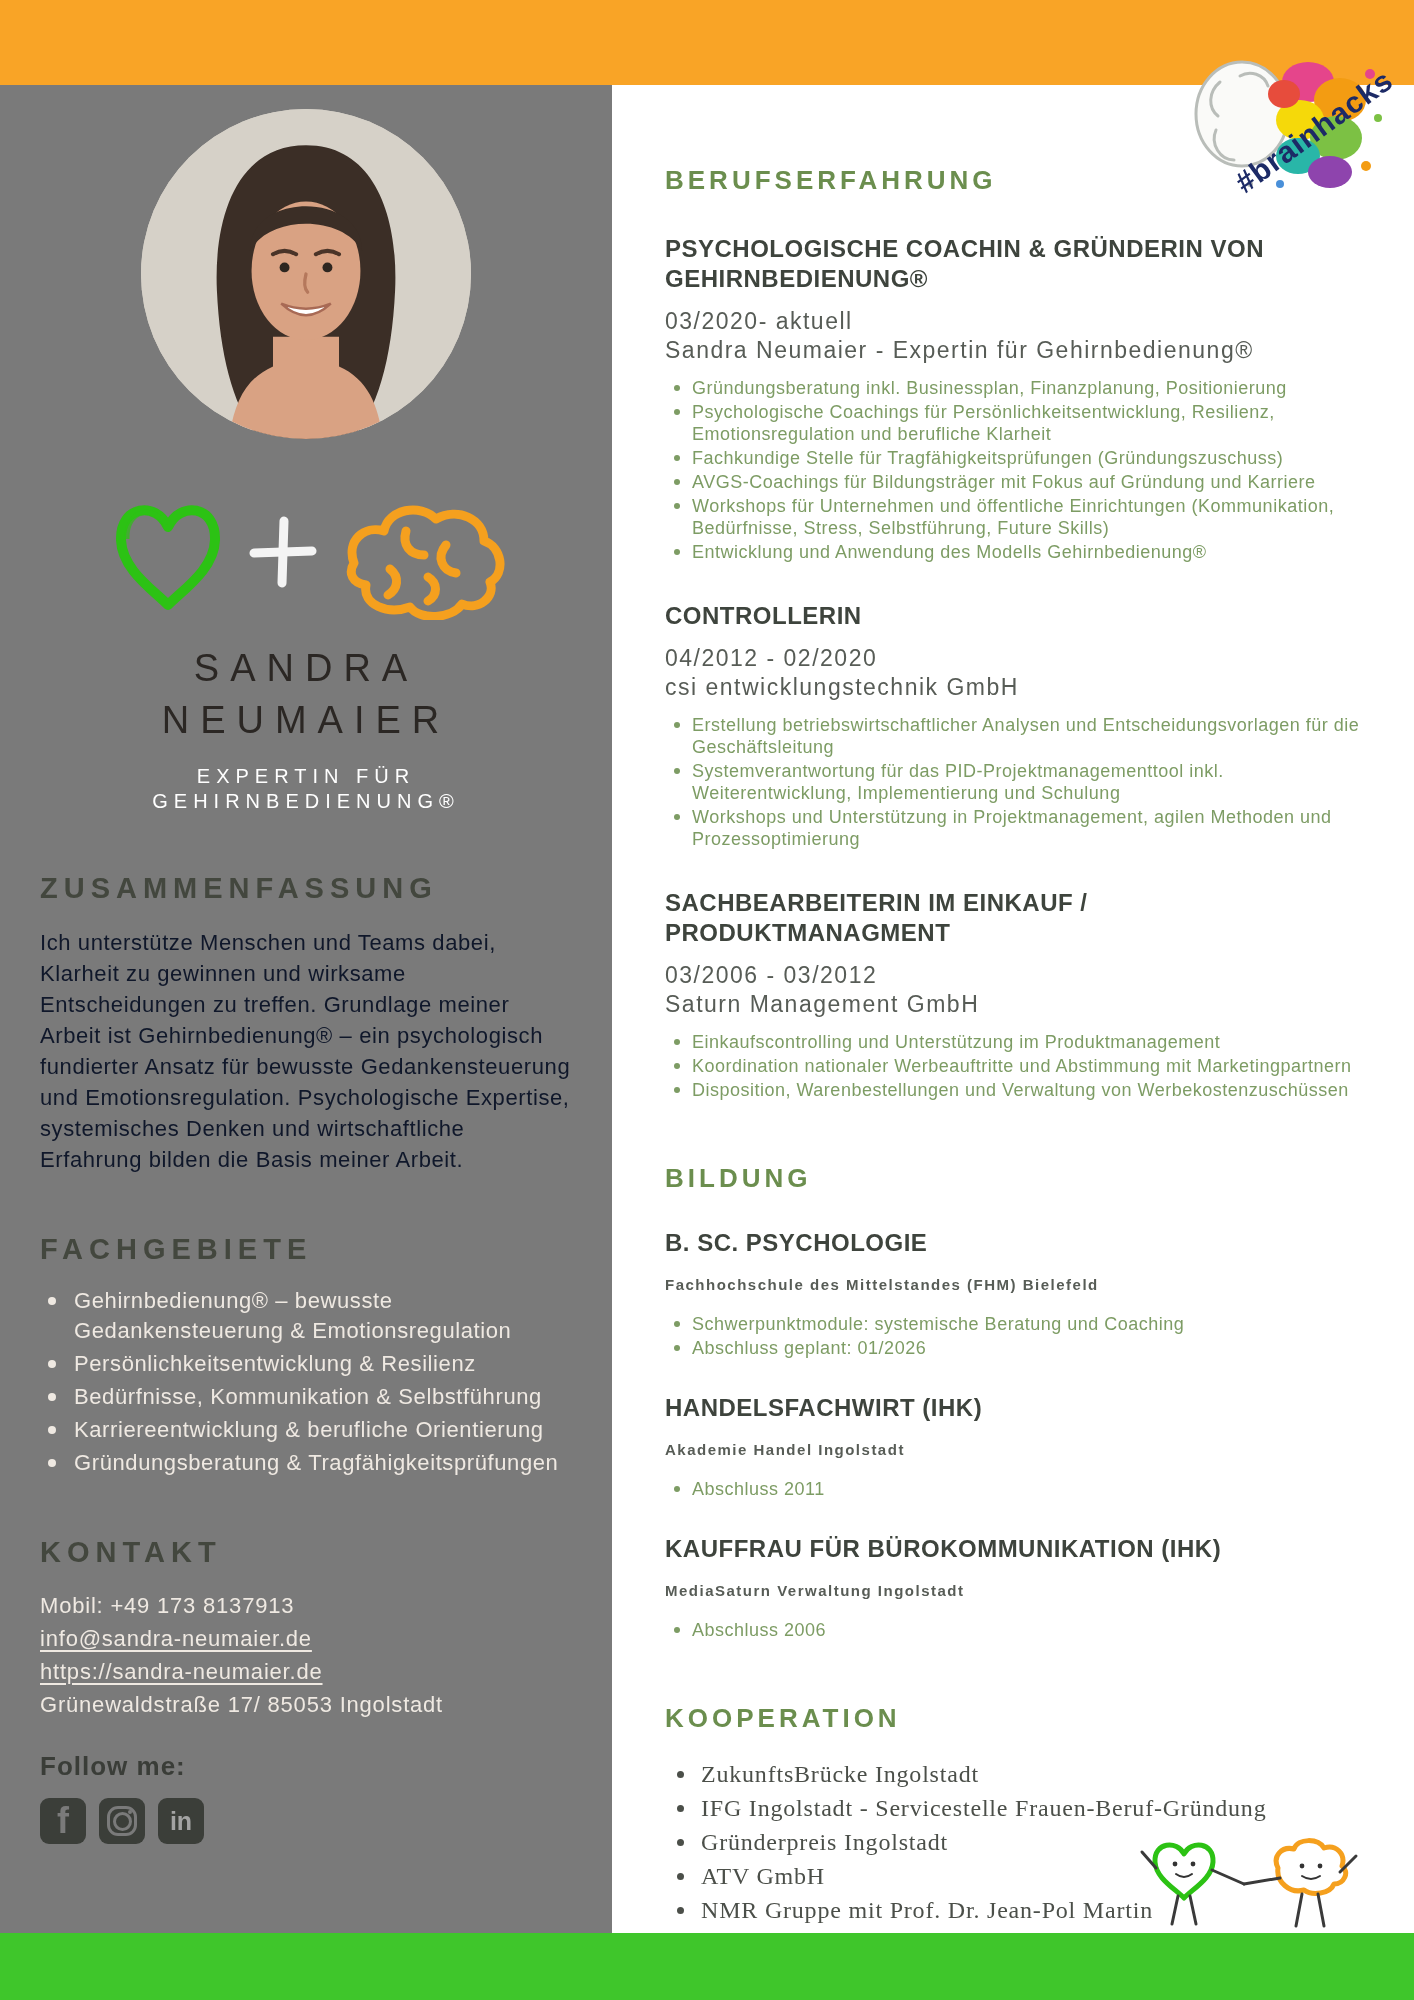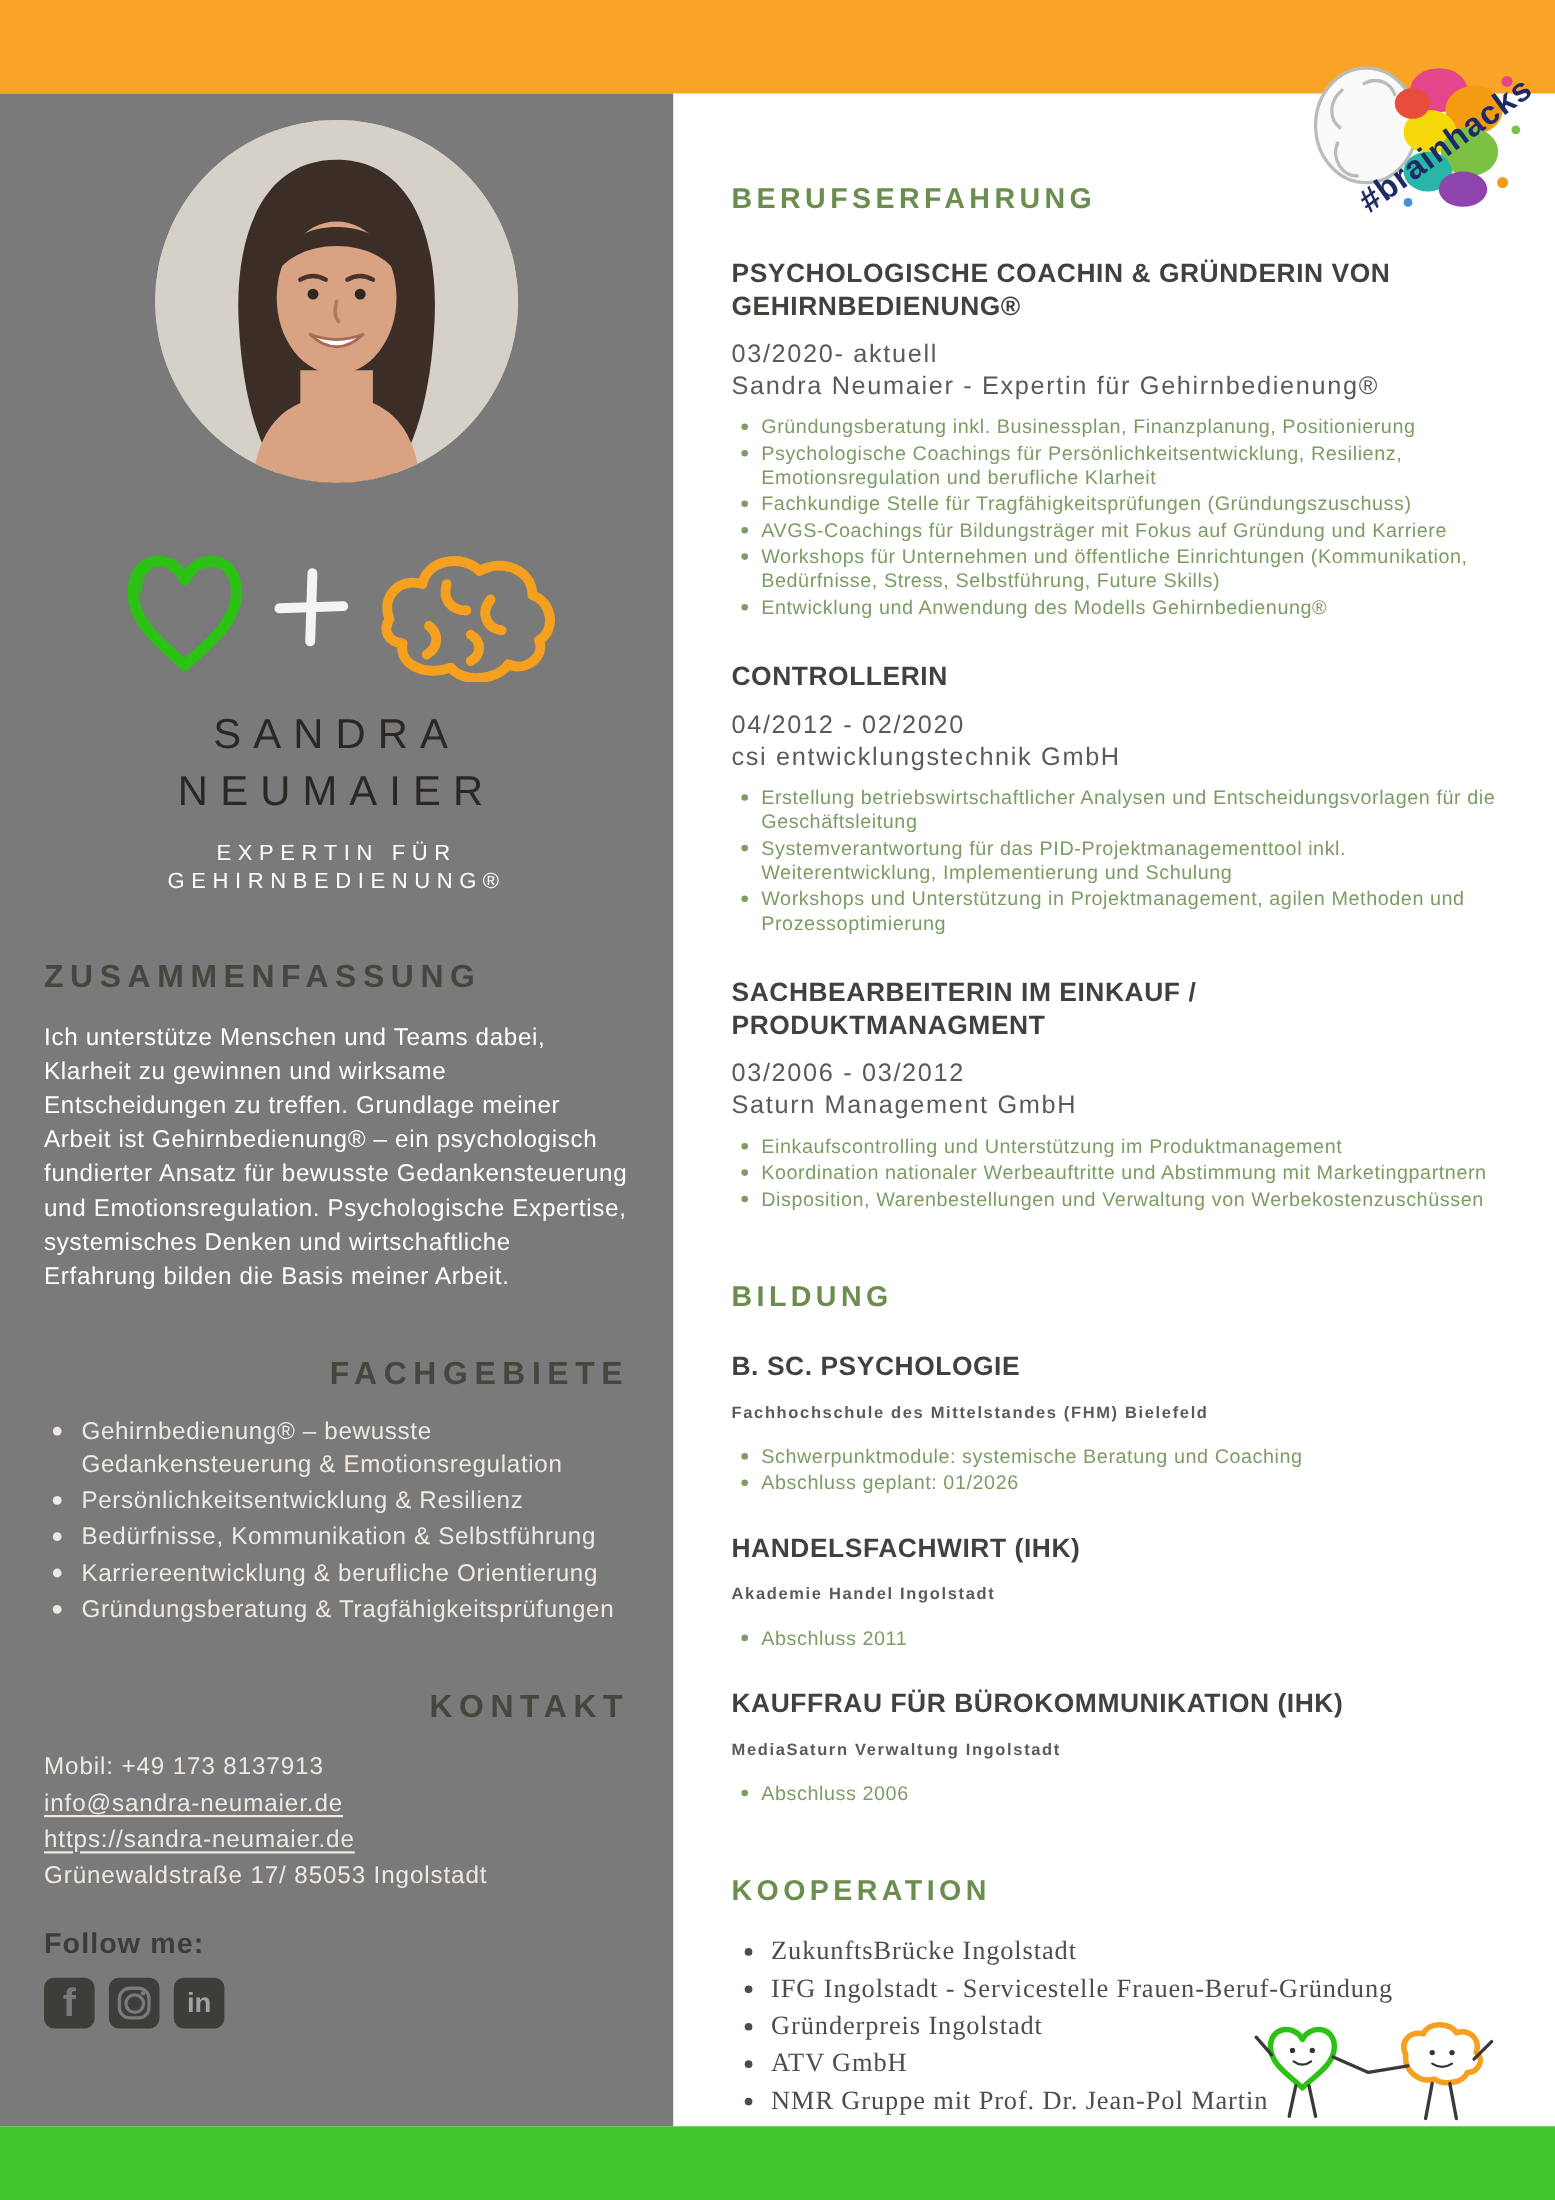--- a/index.html
+++ b/index.html
@@ -13,22 +13,22 @@
   .sidebar{width:612px;background:#7A7A7A;box-sizing:border-box;padding:0 40px;flex:none;}
   .photo{width:330px;height:330px;border-radius:50%;overflow:hidden;margin:24px auto 0;background:#d6d1c8;}
   .photo svg{display:block;width:100%;height:100%;}
   .logo{margin:46px auto 0;width:400px;}
   .logo svg{display:block;width:100%;}
   .name{margin-top:22px;text-align:center;color:#2B2724;font-size:38px;line-height:52px;
         letter-spacing:11px;font-weight:400;}
   .subtitle{margin-top:18px;text-align:center;color:#ffffff;font-size:20px;line-height:25px;
         letter-spacing:6px;font-weight:400;}
   .side-h{margin:58px 0 0;color:#43473E;font-size:29px;font-weight:700;letter-spacing:6px;}
-  .side-h.tight{text-align:right;}
-  .side-text{margin:22px 0 0;color:#ffffff;font-size:22px;line-height:31px;letter-spacing:0.6px;}
+  .side-h.tight{}
+  .side-text{margin:22px 0 0;color:#0f172a;font-size:22px;line-height:31px;letter-spacing:0.6px;}
   .side-list{margin:20px 0 0;padding:0;list-style:none;}
   .side-list li{position:relative;padding-left:34px;margin:0 0 3px;color:#EFE9E2;
         font-size:22px;line-height:30px;letter-spacing:0.6px;}
   .side-list li::before{content:"";position:absolute;left:8px;top:11px;width:8px;height:8px;
         border-radius:50%;background:#EFE9E2;}
   .contact{margin-top:20px;color:#EFE9E2;font-size:22px;line-height:33px;letter-spacing:0.8px;}
   .clink{display:block;color:#EFE9E2;text-decoration:underline;text-underline-offset:4px;cursor:pointer;}
   .follow-label{margin-top:30px;color:#3A3D38;font-size:26px;font-weight:700;letter-spacing:1px;}
   .socials{margin-top:16px;display:flex;gap:13px;}
   .social{position:relative;width:46px;height:46px;background:#3B3E39;border-radius:9px;

